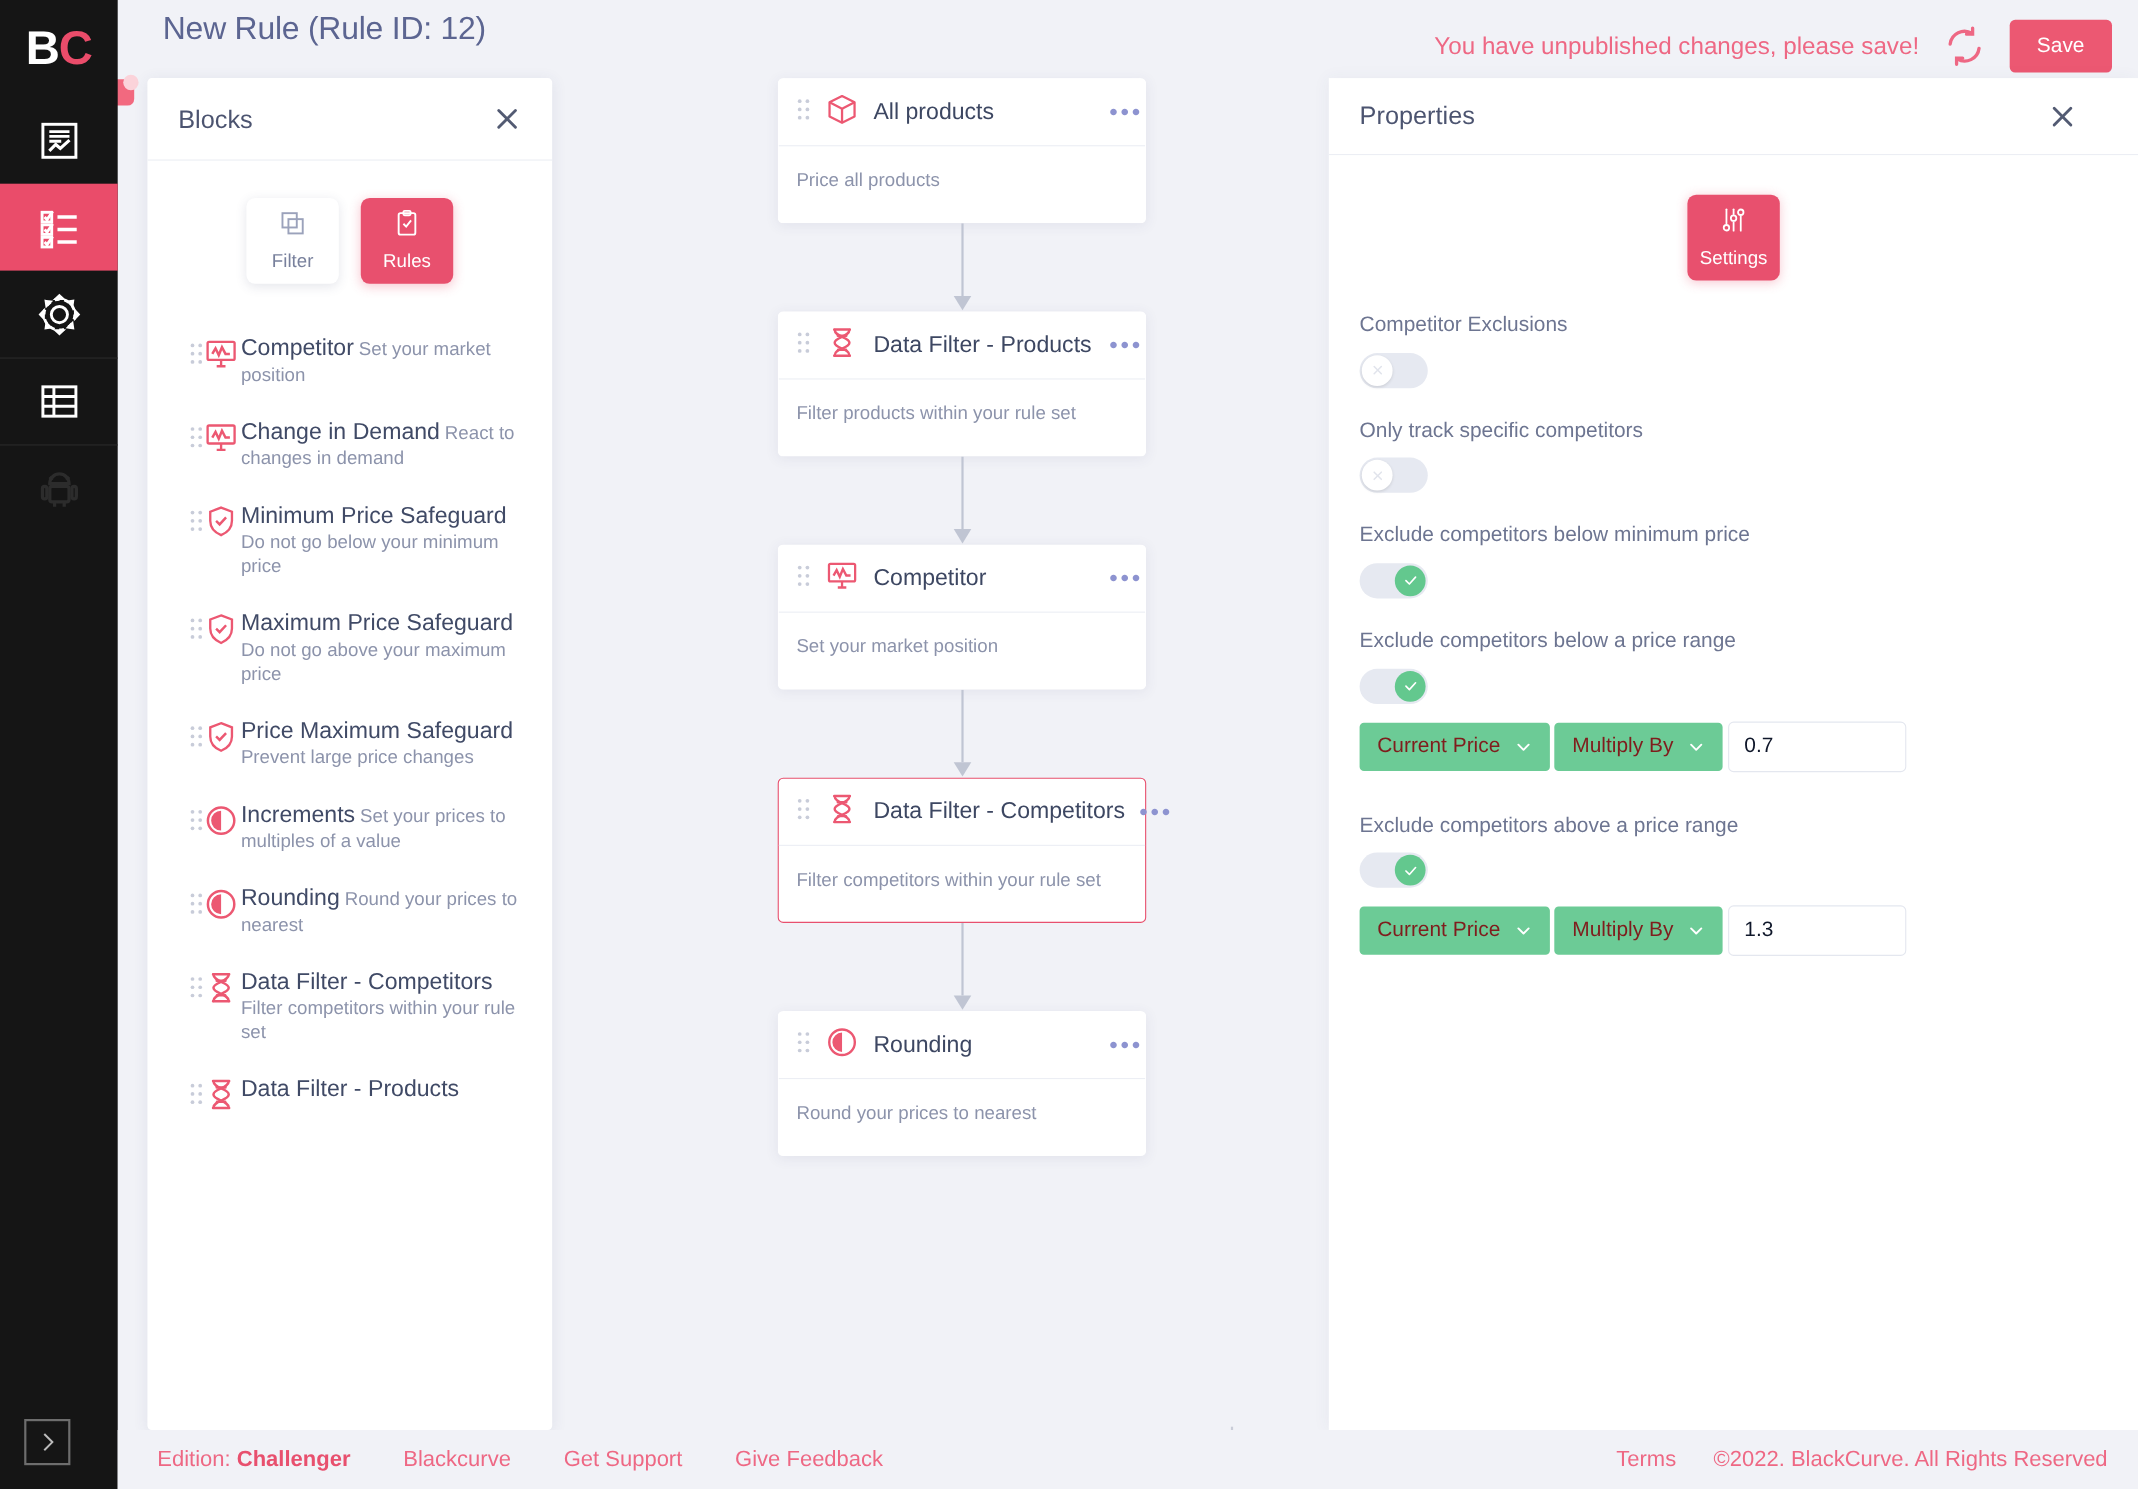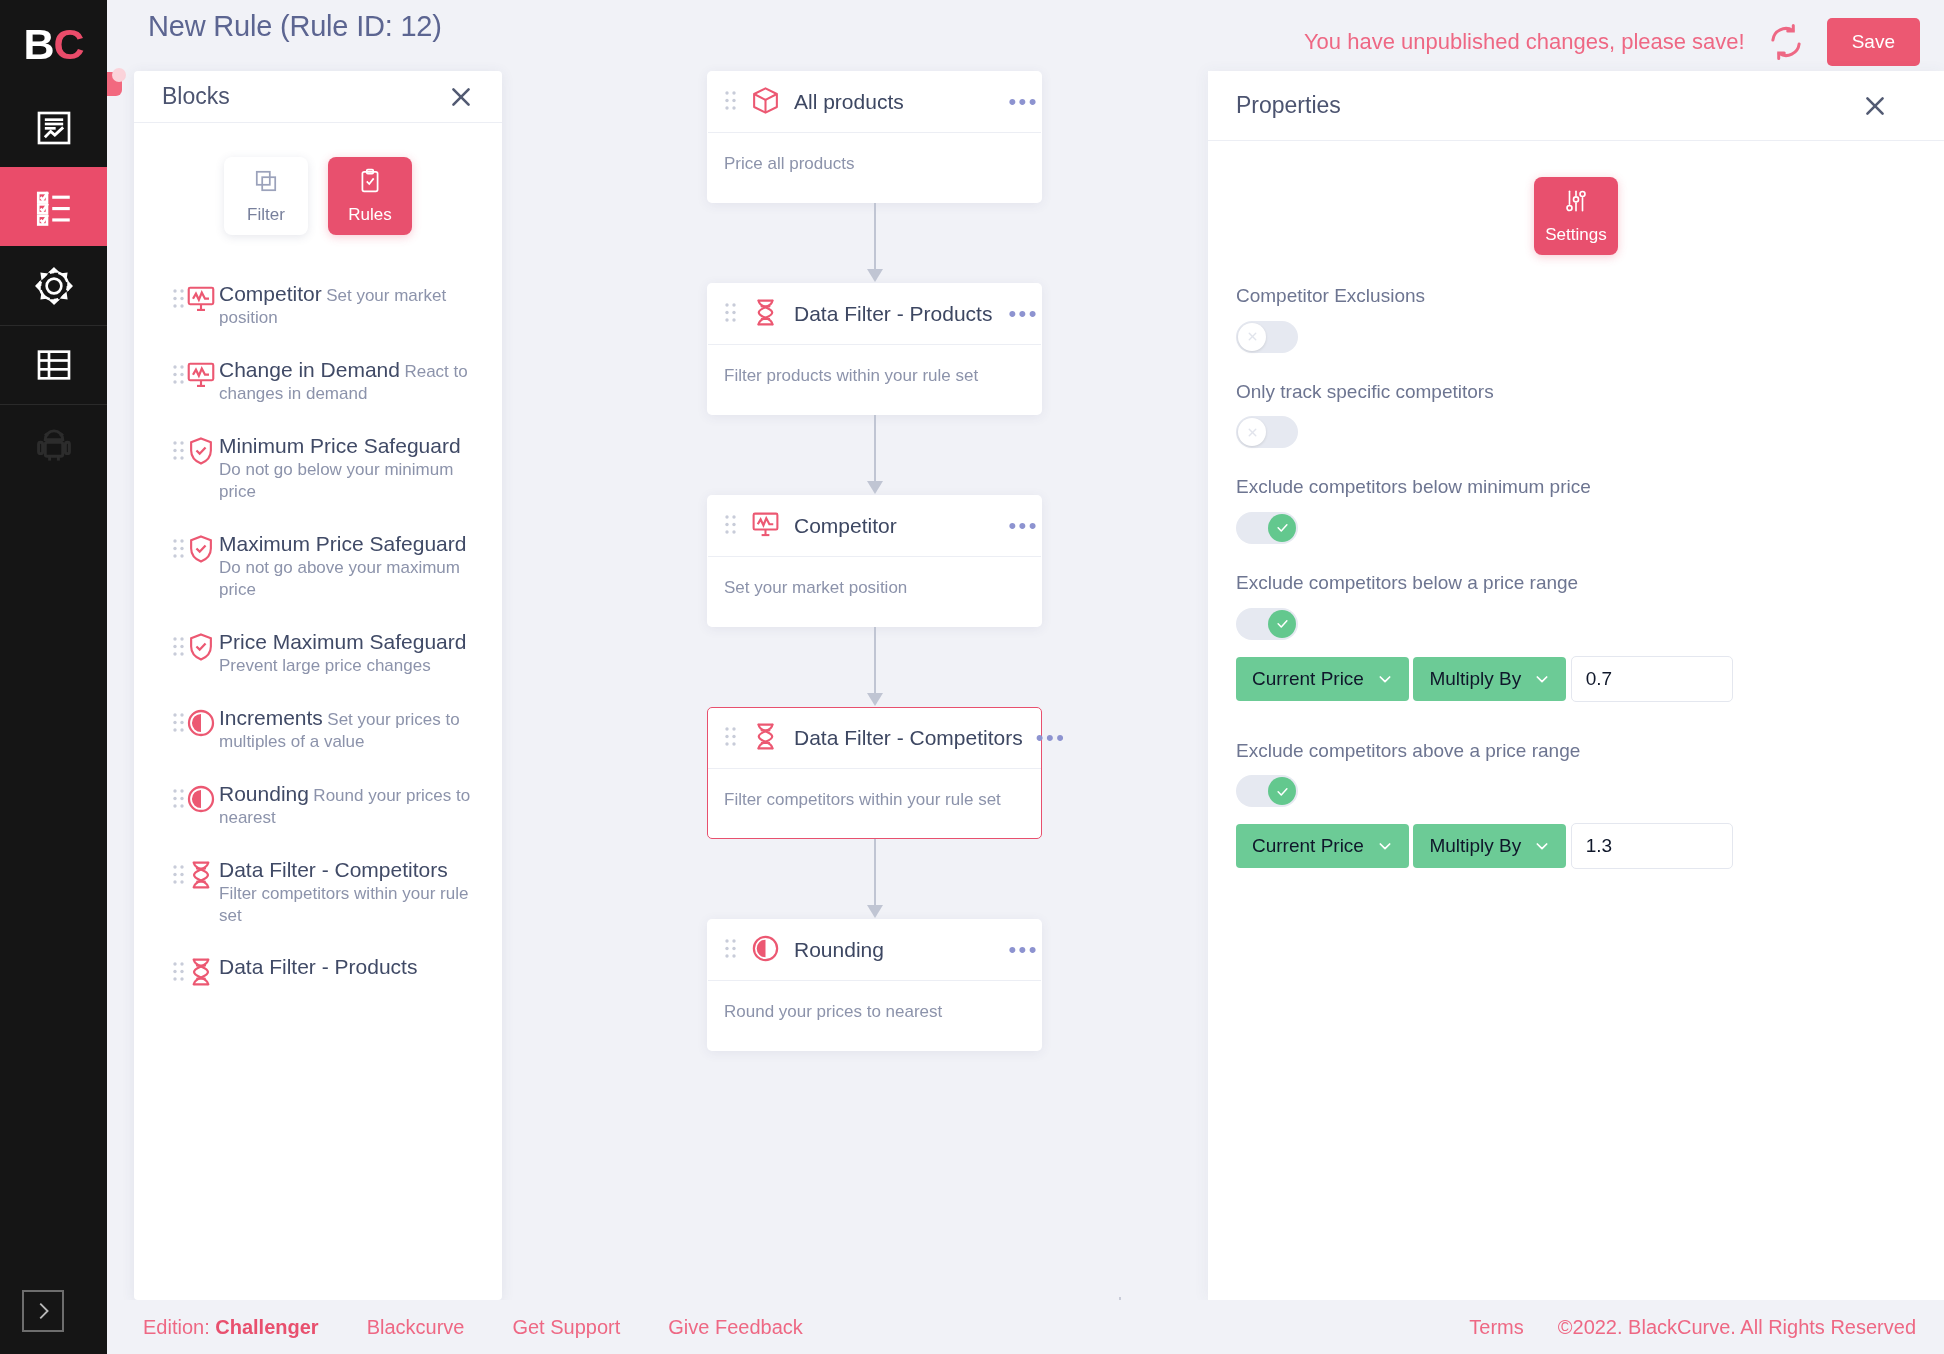--- a/index.html
+++ b/index.html
@@ -67,21 +67,21 @@
     width: 14px; height: 14px; border-radius: 50%; background: #fbd3da;
   }
   .blocks-panel {
     position: absolute; left: 134px; top: 71px;
     width: 368px; height: 1229px;
     background: #ffffff; border-radius: 4px;
     box-shadow: 0 2px 14px rgba(60,70,110,.09);
     overflow: hidden; z-index: 20;
   }
   .panel-head {
-    height: 52px; display: flex; align-items: center; justify-content: space-between;
+    height: 75px; display: flex; align-items: center; justify-content: space-between;
     padding: 0 28px; border-bottom: 1px solid #eceef4;
   }
   .panel-title { font-size: 23px; color: #4c5470; }
   .panel-close { cursor: pointer; display: flex; }
   .blocks-tabs {
     display: flex; justify-content: center; gap: 20px; padding: 34px 0 28px 0;
   }
   .btab {
     width: 84px; height: 78px; border-radius: 8px;
     display: flex; flex-direction: column; align-items: center; justify-content: center;
@@ -165,21 +165,21 @@
     position: relative; cursor: pointer;
   }
   .toggle .knob {
     position: absolute; top: 2px; width: 28px; height: 28px; border-radius: 50%;
     display: flex; align-items: center; justify-content: center;
   }
   .toggle.off .knob { left: 2px; background: #ffffff; box-shadow: 0 1px 3px rgba(0,0,0,.12); }
   .toggle.on  .knob { left: 32px; background: #63c88e; }
   .pill {
     display: inline-flex; align-items: center; gap: 13px;
-    background: #6ccb96; color: #0f172a; border-radius: 4px;
+    background: #6ccb96; color: #7f1d1d; border-radius: 4px;
     padding: 11px 16px; font-size: 19px; cursor: pointer; margin-bottom: 11px;
   }
   .pill svg { display: block; }
   .num-input {
     width: 162px; height: 46px; border: 1px solid #e4e7ef; border-radius: 5px;
     font-size: 19px; color: #0f172a; padding: 0 14px; outline: none;
     font-family: "Liberation Sans", sans-serif; background:#fff;
     margin-bottom: 8px;
   }
 

